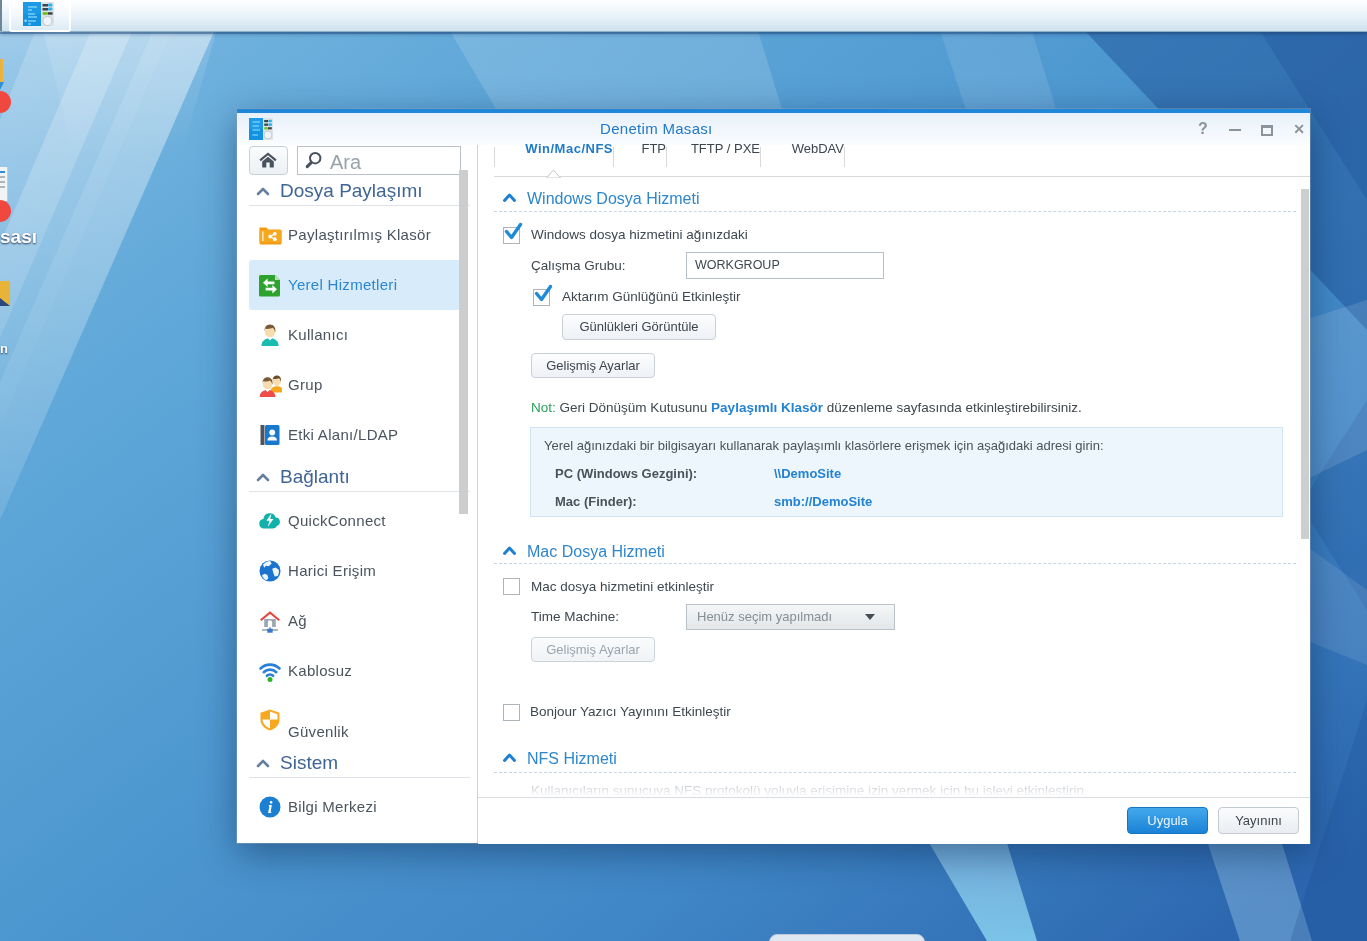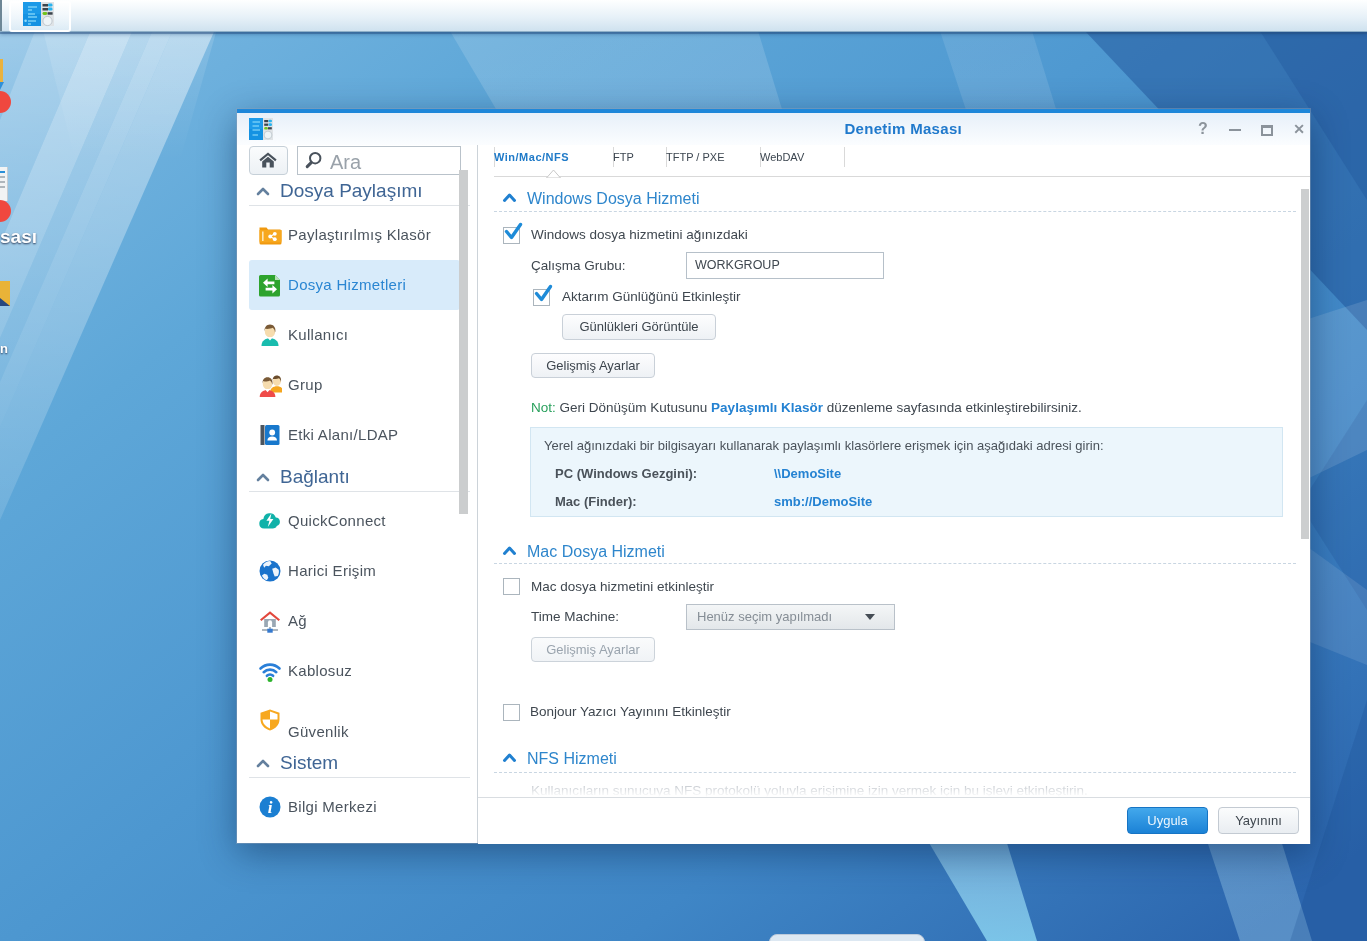--- a/index.html
+++ b/index.html
@@ -3,32 +3,32 @@
 <meta charset="utf-8">
 <style>
 html,body{margin:0;padding:0}
 body{width:1367px;height:941px;overflow:hidden;position:relative;font-family:"Liberation Sans",sans-serif;background:#4a92cd}
 .wp{position:absolute;left:0;top:0}
 .taskbar{position:absolute;left:0;top:0;width:1367px;height:31px;background:linear-gradient(#feffff,#e7f1f8 55%,#cfe2ef);border-bottom:1px solid #8fb0c8;box-shadow:0 2px 4px rgba(20,60,110,.45)}
 .tbitem{position:absolute;left:9px;top:1px;width:58px;height:27px;border:2px solid #fff;border-radius:3px;background:linear-gradient(rgba(255,255,255,.75),rgba(230,242,250,.55))}
 .win{position:absolute;left:237px;top:109px;width:1073px;height:734px;background:#fff;box-shadow:0 10px 34px rgba(5,30,70,.45);outline:1px solid rgba(140,160,185,.45)}
 .topbar{position:absolute;left:237px;top:109px;width:1073px;height:4px;background:#1e87d9}
 .titlebar{position:absolute;left:237px;top:113px;width:1073px;height:32px;background:linear-gradient(#e7f0f9,#fbfdff)}
-.title{position:absolute;left:600px;top:120px;width:362px;text-align:right;font-size:15px;font-weight:bold;color:#2079cc;letter-spacing:.3px}
+.title{position:absolute;left:600px;top:120px;width:362px;text-align:left;font-size:15px;font-weight:normal;color:#2079cc;letter-spacing:.3px}
 .wbtn{position:absolute;top:119px;width:22px;height:20px;text-align:center;font-size:15px;color:#8b939b;line-height:20px}
 .sideborder{position:absolute;left:477px;top:145px;width:1px;height:698px;background:#ccd3d9}
 .shead{position:absolute;font-size:19px;font-weight:normal;color:#3f6594;height:18px;line-height:18px}
 .sline{position:absolute;left:249px;width:221px;height:1px;background:#dfe3e7}
 .sitem{position:absolute;left:288px;font-size:15px;letter-spacing:.3px;color:#4b545e;height:20px;line-height:20px}
 .sicon{position:absolute;left:258px;width:24px;height:24px}
 .sel{position:absolute;left:249px;top:260px;width:211px;height:50px;background:#d8ebfa;border-radius:3px}
 .sscroll{position:absolute;left:459px;top:170px;width:9px;height:344px;background:#cbcdce}
 .cscroll{position:absolute;left:1301px;top:189px;width:8px;height:350px;background:#cccecf}
 .tabsep{position:absolute;top:147px;width:1px;height:20px;background:#d9d9d9}
-.tablbl{position:absolute;top:148px;height:18px;line-height:18px;font-size:11px;color:#3c4650;text-align:left}
+.tablbl{position:absolute;top:140px;height:18px;line-height:18px;font-size:13px;color:#3c4650;text-align:right}
 .tabline{position:absolute;left:494px;top:176px;width:816px;height:1px;background:#d9d9d9}
 .sechead{position:absolute;left:527px;font-size:16px;color:#2e86cc;height:20px;line-height:20px}
 .dash{position:absolute;left:494px;width:802px;height:0;border-top:1px dashed #c9d6e2}
 .cb{position:absolute;width:15px;height:15px;background:#fff;border:1px solid #abb5bd}
 .lbl{position:absolute;font-size:13.5px;color:#3f474f;height:18px;line-height:18px}
 .blbl{font-weight:bold}
 .btn{position:absolute;border:1px solid #c9d0d8;border-radius:4px;background:linear-gradient(#fdfdfe,#eef1f5);font-size:13px;color:#3c444c;text-align:center}
 .input{position:absolute;left:686px;top:252px;width:188px;height:25px;border:1px solid #b6c0c9;background:#fff;font-size:13px;color:#3f474f;line-height:25px;padding-left:8px;font-size:12.5px}
 .infobox{position:absolute;left:530px;top:427px;width:751px;height:88px;background:#ecf6fc;border:1px solid #d2e6f2}
 .drop{position:absolute;left:686px;top:604px;width:197px;height:24px;border:1px solid #b9c1c9;background:linear-gradient(#f4f6f7,#e3e7ea);font-size:13px;color:#868e96;line-height:24px;padding-left:10px}
@@ -200,21 +200,21 @@
 <line x1="12.2" y1="13.5" x2="16.8" y2="10.8" stroke="#fff" stroke-width="1.3"></line>
 <line x1="12.2" y1="13.5" x2="16.8" y2="16.2" stroke="#fff" stroke-width="1.3"></line>
 </svg>
 <div class="sitem" style="top:225px">Paylaştırılmış Klasör</div>
 <svg class="sicon" style="top:273px" viewBox="0 0 24 24">
 <path d="M2.5,2 h14.5 l5,5 v15 a1.5,1.5 0 0 1 -1.5,1.5 h-18 a1.5,1.5 0 0 1 -1.5,-1.5 v-18.5 a1.5,1.5 0 0 1 1.5,-1.5 z" fill="#2da32d"></path>
 <path d="M17,2 l5,5 h-5 z" fill="#b8e0b8"></path>
 <path d="M9.6,5.6 L5,9.8 L9.6,14 V11.2 H16.4 V8.4 H9.6 Z" fill="#fff"></path>
 <path d="M14.4,12 L19,16.2 L14.4,20.4 V17.6 H7.6 V14.8 H14.4 Z" fill="#fff"></path>
 </svg>
-<div class="sitem" style="top:275px;color:#2a86d2">Dosya Hizmetleri</div>
+<div class="sitem" style="top:275px;color:#2a86d2">Yerel Hizmetleri</div>
 <svg class="sicon" style="top:323px" viewBox="0 0 24 24">
 <path d="M6.8,8.6 a5.2,6 0 1 1 10.4,0 a5.2,6 0 1 1 -10.4,0" fill="#f6dcae"></path>
 <path d="M6.6,8.2 c-.4-4 2-6.8 5.4-6.8 c3.4,0 5.8,2.8 5.4,6.8 l-.5,1.2 c.2-2.6-1.2-3.6-2.4-4.6 c-1,.8-4.6,1.4-7.4,1 z" fill="#7a5a36"></path>
 <path d="M3.5,22.5 c0-4.6 3.8-7.3 8.5-7.3 s8.5,2.7 8.5,7.3 v0.5 h-17 z" fill="#19bcae"></path>
 <path d="M9.4,14.6 l2.6,3 2.6,-3 c-.8-.3-1.7-.4-2.6-.4 s-1.8.1-2.6.4 z" fill="#fff"></path>
 </svg>
 <div class="sitem" style="top:325px">Kullanıcı</div>
 <svg class="sicon" style="top:373px" viewBox="0 0 24 24">
 <g transform="translate(9.5,1.5) scale(0.78)">
 <path d="M6.8,8.6 a5.2,6 0 1 1 10.4,0 a5.2,6 0 1 1 -10.4,0" fill="#f6dcae"></path>

